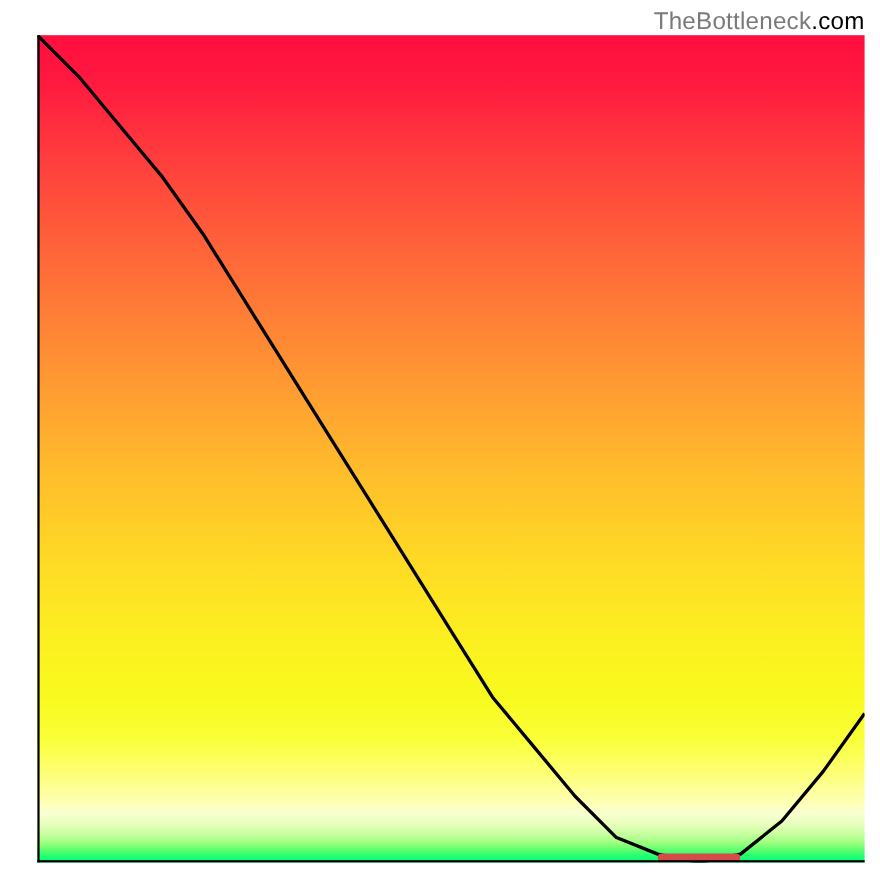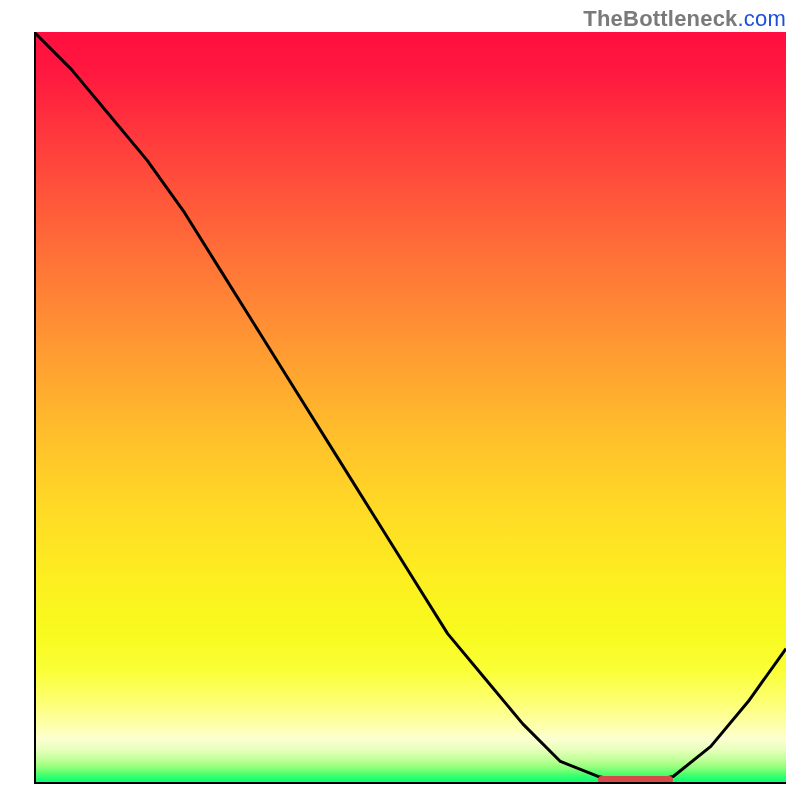--- a/index.html
+++ b/index.html
@@ -67,26 +67,26 @@
   .attribution {
     position: absolute;
     top: 6px;
     right: 14px;
     font-family: Arial, Helvetica, sans-serif;
     font-size: 22px;
     color: #7a7a7a;
     letter-spacing: 0.2px;
   }
   .attribution-main {
-    font-weight: 700;
+    font-weight: 400;
     margin-top: 44px;
   }
   .attribution-suffix {
     font-weight: 400;
-    color: #1d4ed8;
+    color: #000000;
   }
   .axis-frame {
     position: absolute;
     left: 34px;
     top: 32px;
     width: 752px;
     height: 752px;
     box-sizing: border-box;
     border-left: 2px solid #000000;
     border-bottom: 2px solid #000000;

